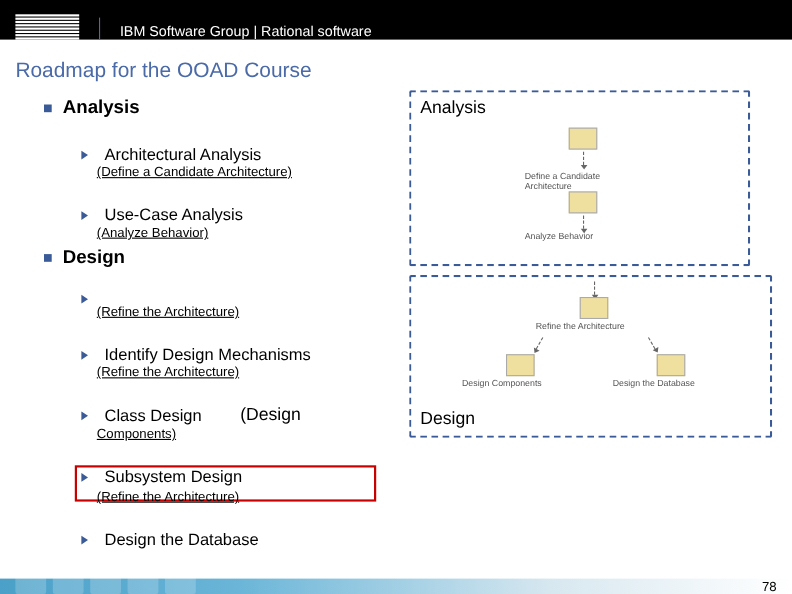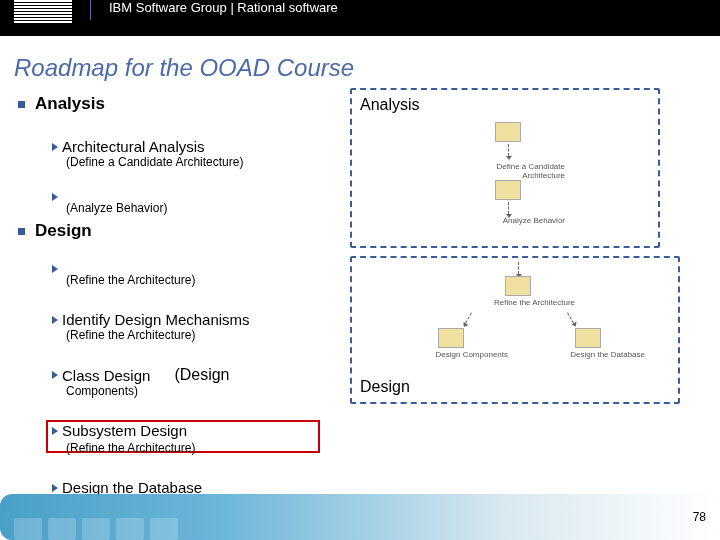--- a/index.html
+++ b/index.html
@@ -8,21 +8,21 @@
     height: 540px;
     background: #fff;
     font-family: Arial, Helvetica, sans-serif;
     position: relative;
     overflow: hidden;
   }
   .header {
     background: #000;
     height: 36px;
     display: flex;
-    align-items: flex-start;
+    align-items: flex-end;
     padding: 0 14px;
     gap: 18px;
   }
   .ibm-logo {
     display: flex;
     flex-direction: column;
     gap: 1px;
   }
   .ibm-logo .stripe {
     width: 58px;
@@ -33,28 +33,27 @@
     width: 1px;
     height: 20px;
     background: #4a6aa8;
   }
   .header-title {
     color: #fff;
     font-size: 13px;
   }
   .slide-title {
     color: #4a6aa8;
-    font-size: 24px;
+    font-size: 19px;
     font-weight: normal;
     padding: 18px 0 6px 14px;
-    font-style: italic;
   }
   .content {
     display: flex;
-    padding: 0 0;
+    padding: 0 22px;
   }
   .left {
     width: 340px;
   }
   .right {
     flex: 1;
     position: relative;
     padding-left: 10px;
   }
   .section-bullet {
@@ -81,33 +80,34 @@
     top: -2px;
     bottom: -14px;
     border: 2px solid #c80000;
     pointer-events: none;
   }
   .item-title {
     font-size: 15px;
     color: #000;
     display: flex;
     align-items: center;
-    gap: 4px;
+    gap: 15px;
     margin-top: 24px;
   }
   .tri {
     width: 0; height: 0;
     border-top: 4px solid transparent;
     border-bottom: 4px solid transparent;
     border-left: 6px solid #3a5a98;
   }
   .item-sub {
     font-size: 12px;
     color: #000;
     margin-left: 14px;
+    text-decoration: underline;
   }
   .inline-sub {
     font-size: 16px;
     margin-left: 20px;
   }
   .dashed-box {
     border: 2px dashed #3a5a98;
     border-radius: 2px;
     position: absolute;
     background: #fff;
@@ -144,21 +144,21 @@
     position: absolute;
     width: 26px;
     height: 20px;
     background: #f0e0a0;
     border: 1px solid #aaa;
   }
   .mini-label {
     position: absolute;
     font-size: 8px;
     color: #555;
-    text-align: right;
+    text-align: left;
     width: 110px;
   }
   .arrow-down {
     position: absolute;
     width: 0;
     height: 12px;
     border-left: 1px dashed #666;
   }
   .arrow-down::after {
     content: "";
@@ -168,27 +168,26 @@
     width: 0; height: 0;
     border-left: 3px solid transparent;
     border-right: 3px solid transparent;
     border-top: 4px solid #666;
   }
   .footer {
     position: absolute;
     bottom: 0;
     left: 0;
     right: 0;
-    height: 46px;
+    height: 14px;
     background: linear-gradient(90deg, #4aa0c8 0%, #6ab5d8 30%, #d8e8f0 70%, #fff 100%);
     display: flex;
     align-items: center;
     justify-content: space-between;
     padding: 0 14px;
-    border-radius: 12px;
   }
   .footer-icons {
     display: flex;
     gap: 6px;
     align-items: flex-end;
     height: 100%;
   }
   .footer-icons .ficon {
     width: 28px;
     height: 22px;
@@ -233,20 +232,21 @@
       <div class="item-title">
           <span class="tri"></span>
         <span>Architectural Analysis</span>
       </div>
       <div class="item-sub">(Define a Candidate Architecture)</div>
     </div>
 
     <div class="item">
       <div class="item-title">
           <span class="tri"></span>
+        <span>Use-Case Analysis</span>
       </div>
       <div class="item-sub">(Analyze Behavior)</div>
     </div>
 
     <div class="section-bullet">
       <span class="sq"></span>
       <span>Design</span>
     </div>
 
     <div class="item">

